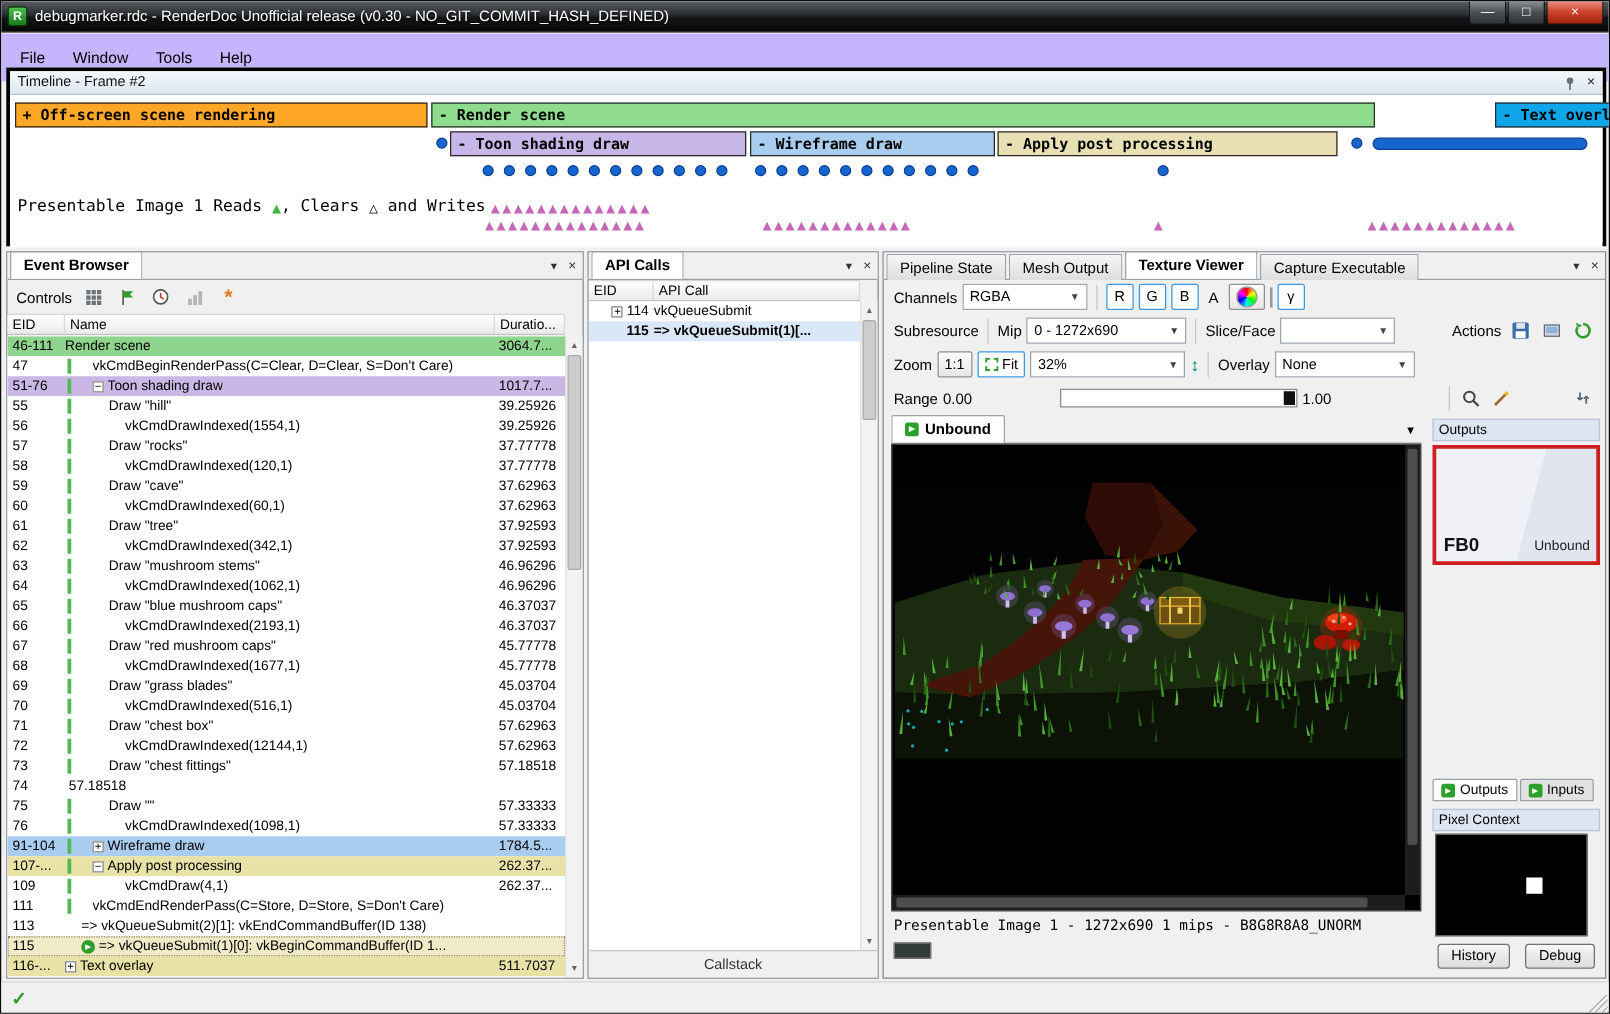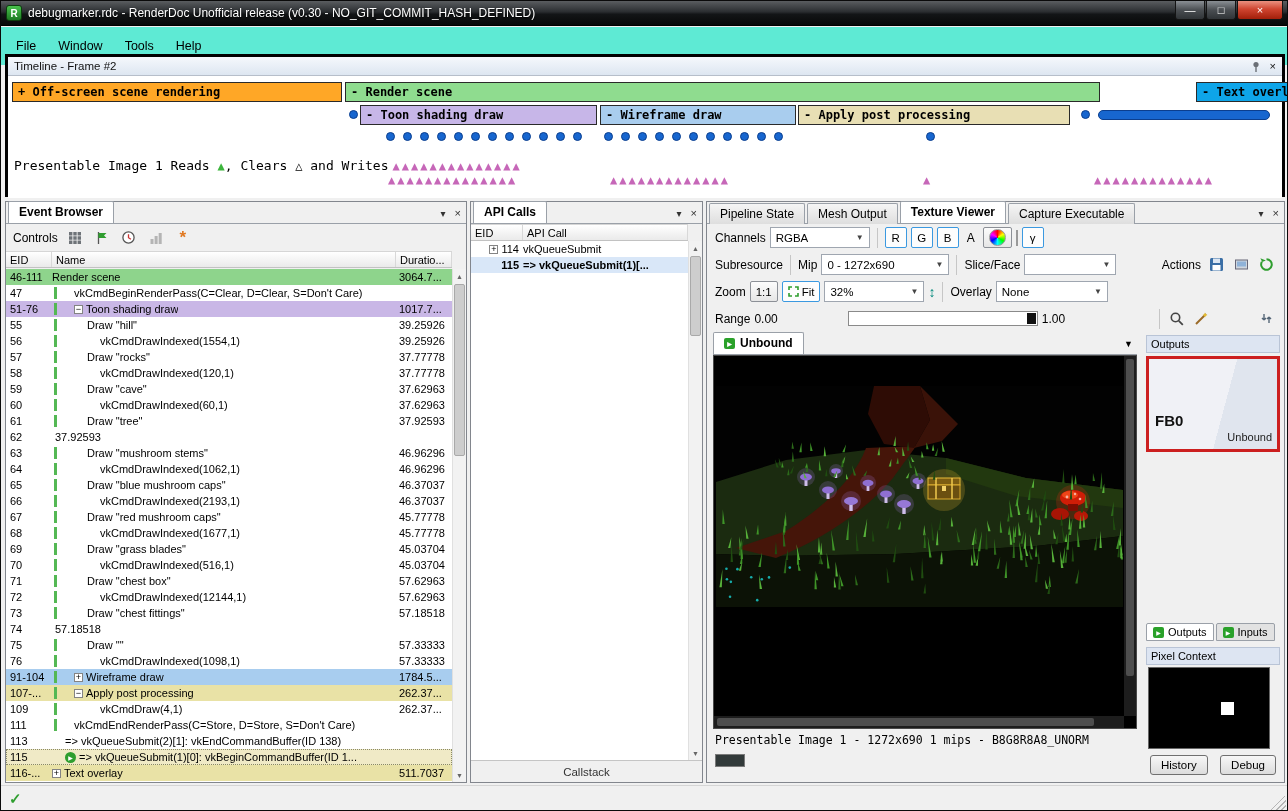--- a/index.html
+++ b/index.html
@@ -6,21 +6,21 @@
   html,body{width:1288px;height:811px}
   body{font-family:"Liberation Sans",sans-serif;background:#f0f0f0;position:relative;overflow:hidden;border:1px solid #0a0a0a}
   
   .titlebar{position:absolute;left:0;top:0;width:100%;height:25px;background:linear-gradient(#5a5d60,#2b2e31 45%,#131517 55%,#070808);display:flex;align-items:center;padding:0 0 0 5px;border-bottom:1px solid #000}
   .app-icon{width:16px;height:16px;border-radius:3px;background:linear-gradient(#49c24d,#1d7a22);border:1px solid #0c3f0e;color:#fff;font-size:10px;display:flex;align-items:center;justify-content:center;font-weight:bold}
   .title-text{color:#fff;font-size:12px;margin-left:6px;flex:1;white-space:nowrap;overflow:hidden;text-shadow:0 1px 2px #000}
   .win-btns{display:flex;gap:1px;align-self:flex-start;margin-right:4px}
   .win-btn{width:30px;height:19px;display:flex;align-items:center;justify-content:center;color:#fff;font-size:11px;border:1px solid #141414;border-top:none;border-radius:0 0 3px 3px;background:linear-gradient(#8a8f94,#4a4e52 50%,#303437)}
   .win-btn.close{width:46px;background:linear-gradient(#ea9180,#cf4530 45%,#a21f0a)}
   
-  .menubar{position:absolute;top:26px;left:0;width:100%;height:38px;background:#5eead4;display:flex;align-items:center;padding-left:4px}
+  .menubar{position:absolute;top:26px;left:0;width:100%;height:38px;background:#c4b5fd;display:flex;align-items:center;padding-left:4px}
   .menu-item{font-size:12.5px;padding:4px 11px}
   
   .panel{position:absolute;background:#f0f0f0;border:1px solid #82868d}
   .tabs{height:22px;display:flex;align-items:flex-end;background:#f0f0f0;border-bottom:1px solid #9aa0a8;padding-left:2px;position:relative}
   .tab{font-size:12px;padding:3px 10px;border:1px solid #9aa0a8;border-bottom:none;background:linear-gradient(#f5f5f5,#dedede);margin-right:2px;border-radius:2px 2px 0 0;position:relative;top:1px;white-space:nowrap}
   .tab.active{background:#fff;font-weight:bold;top:0;padding-bottom:4px}
   .tabctl{position:absolute;right:5px;top:5px;display:flex;gap:9px;font-size:10px;color:#333;align-items:center}
   
   .tl-panel{position:absolute;left:4px;top:53px;width:1280px;height:143px;border:3px solid #000000;background:#fff}
   .tl-header{height:19px;background:linear-gradient(#f5f8fc,#dde6f1);border-bottom:1px solid #b6beca;display:flex;align-items:center;font-size:11.5px;padding:0 6px;color:#111}
@@ -85,21 +85,21 @@
   .tex-view{position:absolute;top:22px;left:0;width:424px;height:374px;background:#000;border:1px solid #4a4a4a;overflow:hidden}
   .dsb-h{position:absolute;left:0;right:12px;bottom:0;height:12px;background:#1d1d1d}
   .dsb-v{position:absolute;top:0;bottom:12px;right:0;width:12px;background:#1d1d1d}
   .dsb-t{position:absolute;background:#4e4e4e;border-radius:2px}
   .tex-status{position:absolute;top:400px;left:2px;font-family:"DejaVu Sans Mono",monospace;font-size:11.5px;color:#000}
   .swatch{position:absolute;top:421px;left:2px;width:30px;height:13px;background:#323a3a;border:1px solid #7a7a7a}
   
   .out-col{position:absolute;right:4px;top:133px;width:134px;bottom:6px}
   .sub-head{height:18px;background:#dde5f2;border:1px solid #b9c4d6;font-size:11px;display:flex;align-items:center;padding-left:4px}
   .fb-box{margin-top:3px;height:96px;border:3px solid #cc1f1f;background:linear-gradient(105deg,#f0f1f6 58%,#e0e5ee 58%);position:relative}
-  .fb-label{position:absolute;left:6px;bottom:20px;font-size:15px;font-weight:bold;color:#111}
+  .fb-label{position:absolute;left:6px;bottom:4px;font-size:15px;font-weight:bold;color:#111}
   .fb-status{position:absolute;right:5px;bottom:6px;font-size:11px;color:#222}
   .out-tabs{position:absolute;top:288px;left:0;display:flex;gap:2px}
   .small-tab{font-size:11px;padding:2px 6px;border:1px solid #9aa0a8;background:#e2e2e2;display:flex;align-items:center;gap:4px;border-radius:2px 2px 0 0}
   .small-tab.active{background:#fff}
   .go-icon{width:11px;height:11px;background:#2aa12a;border-radius:2px;color:#fff;font-size:6px;display:flex;align-items:center;justify-content:center;flex:none}
   .px-head{position:absolute;top:312px;left:0;right:0}
   .px-box{position:absolute;top:332px;left:2px;width:122px;height:82px;background:#000;border:1px solid #666}
   .px-dot{position:absolute;left:60%;top:42%;width:13px;height:13px;background:#fff}
   .btn{border:1px solid #707070;background:linear-gradient(#f7f7f7,#dcdcdc);border-radius:3px;font-size:11.5px;padding:3px 10px}
   .out-btns{position:absolute;top:420px;left:0;right:0;display:flex;justify-content:space-between;padding:0 4px}
@@ -314,20 +314,25 @@
         <span class="ev-eid">61</span>
         <span class="ev-name">
           <i class="flow"></i>
           <span class="ind" style="width: 26px;"></span>
           <span class="txt">Draw "tree"</span>
         </span>
         <span class="ev-dur">37.92593</span>
       </div>
       <div class="ev-row">
         <span class="ev-eid">62</span>
+        <span class="ev-name">
+          <i class="flow"></i>
+          <span class="ind" style="width: 39px;"></span>
+          <span class="txt">vkCmdDrawIndexed(342,1)</span>
+        </span>
         <span class="ev-dur">37.92593</span>
       </div>
       <div class="ev-row">
         <span class="ev-eid">63</span>
         <span class="ev-name">
           <i class="flow"></i>
           <span class="ind" style="width: 26px;"></span>
           <span class="txt">Draw "mushroom stems"</span>
         </span>
         <span class="ev-dur">46.96296</span>
@@ -616,21 +621,21 @@
 
   <div class="tv-toolbar" style="position:absolute;top:76px;left:0;right:0">
     <span>Zoom</span>
     <span class="tbtn">1:1</span>
     <span class="tbtn toggled">
       <svg width="11" height="11">
           <path d="M1 4V1h3M7 1h3v3M10 7v3H7M4 10H1V7" fill="none" stroke="#2f9e2f" stroke-width="1.6"></path>
         </svg>
       <span>Fit</span>
     </span>
-    <div class="dd" style="width:100px">
+    <div class="dd" style="width:124px">
       <span>32%</span>
         <span class="arr">▼</span>
     </div>
     <span class="updown">↕</span>
     <span class="sep"></span>
     <span>Overlay</span>
     <div class="dd" style="width:112px">
       <span>None</span>
         <span class="arr">▼</span>
     </div>

